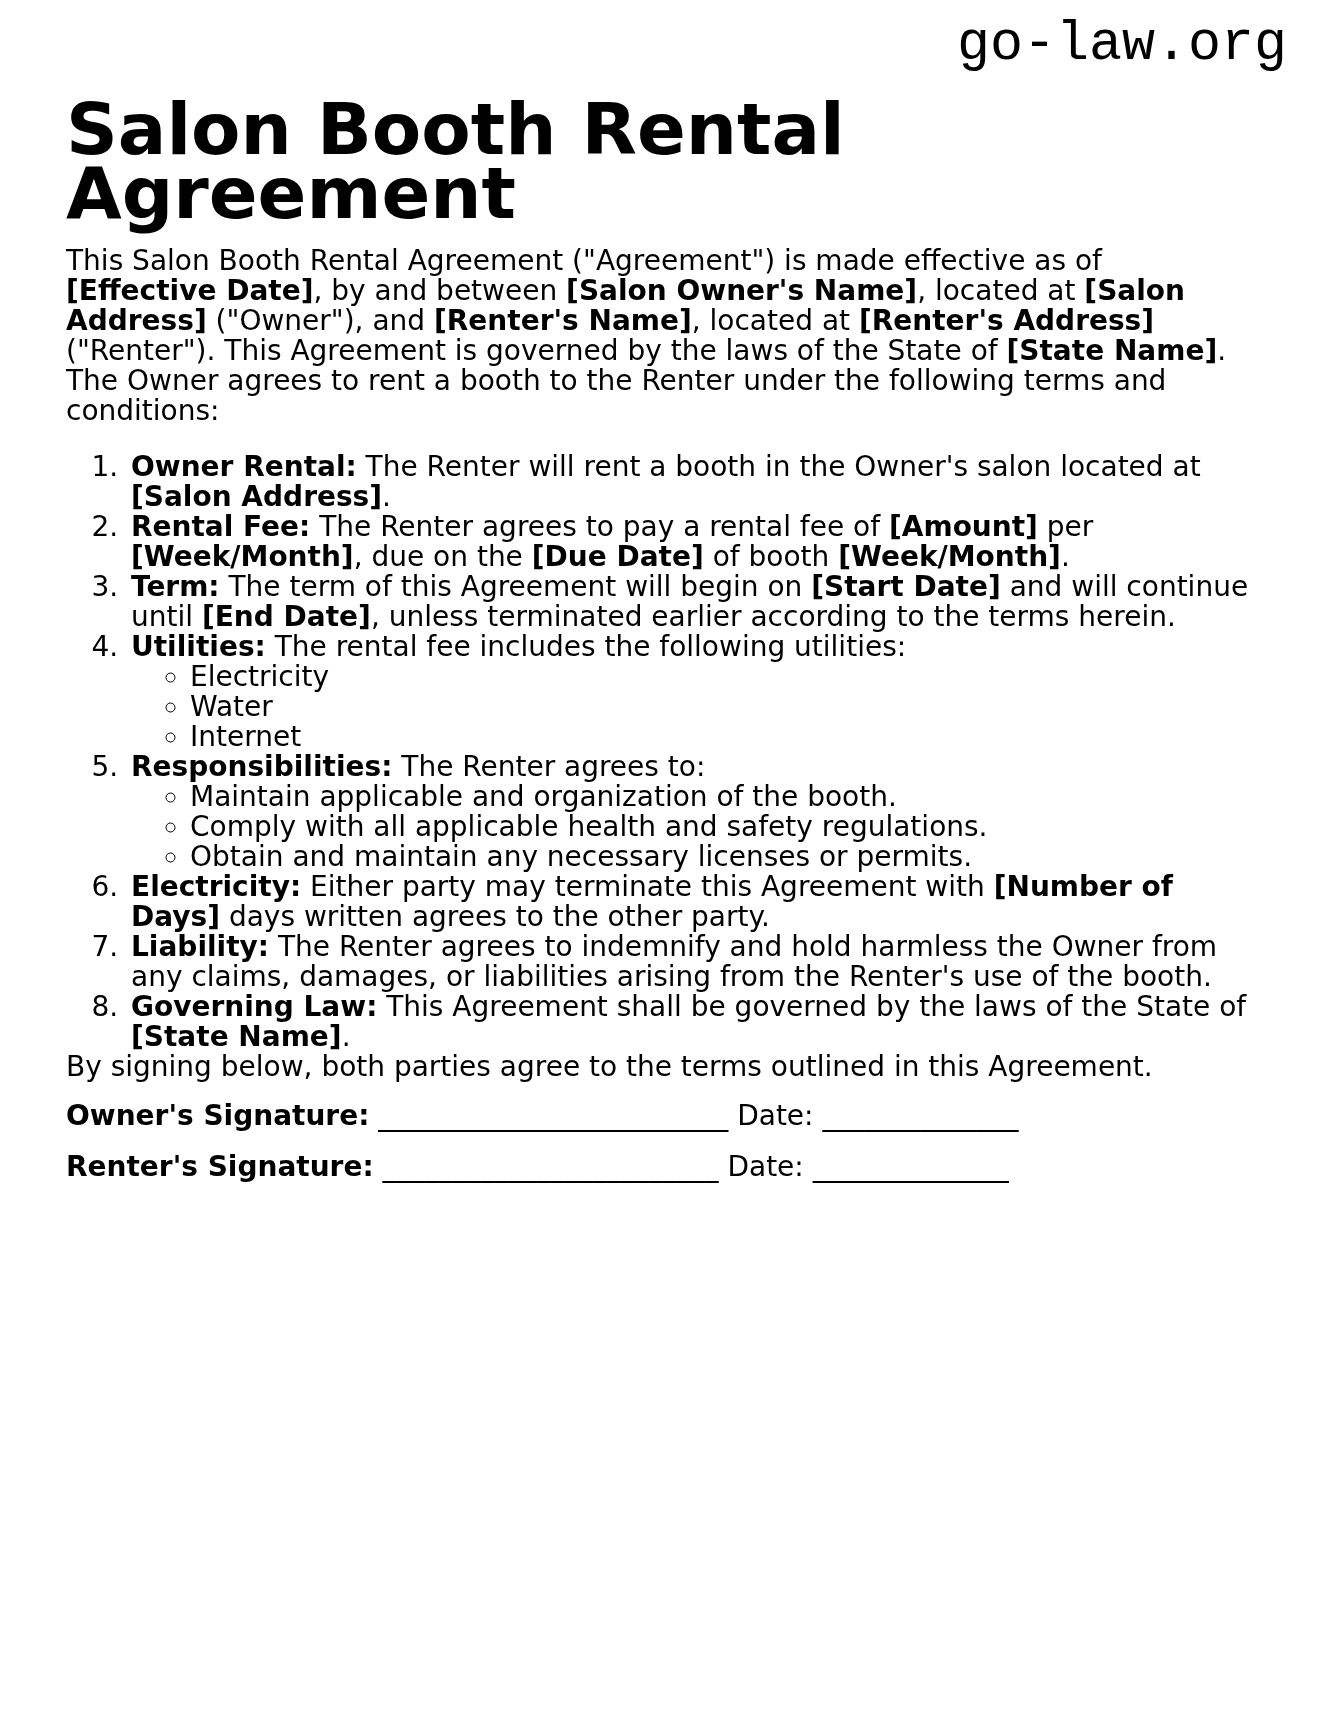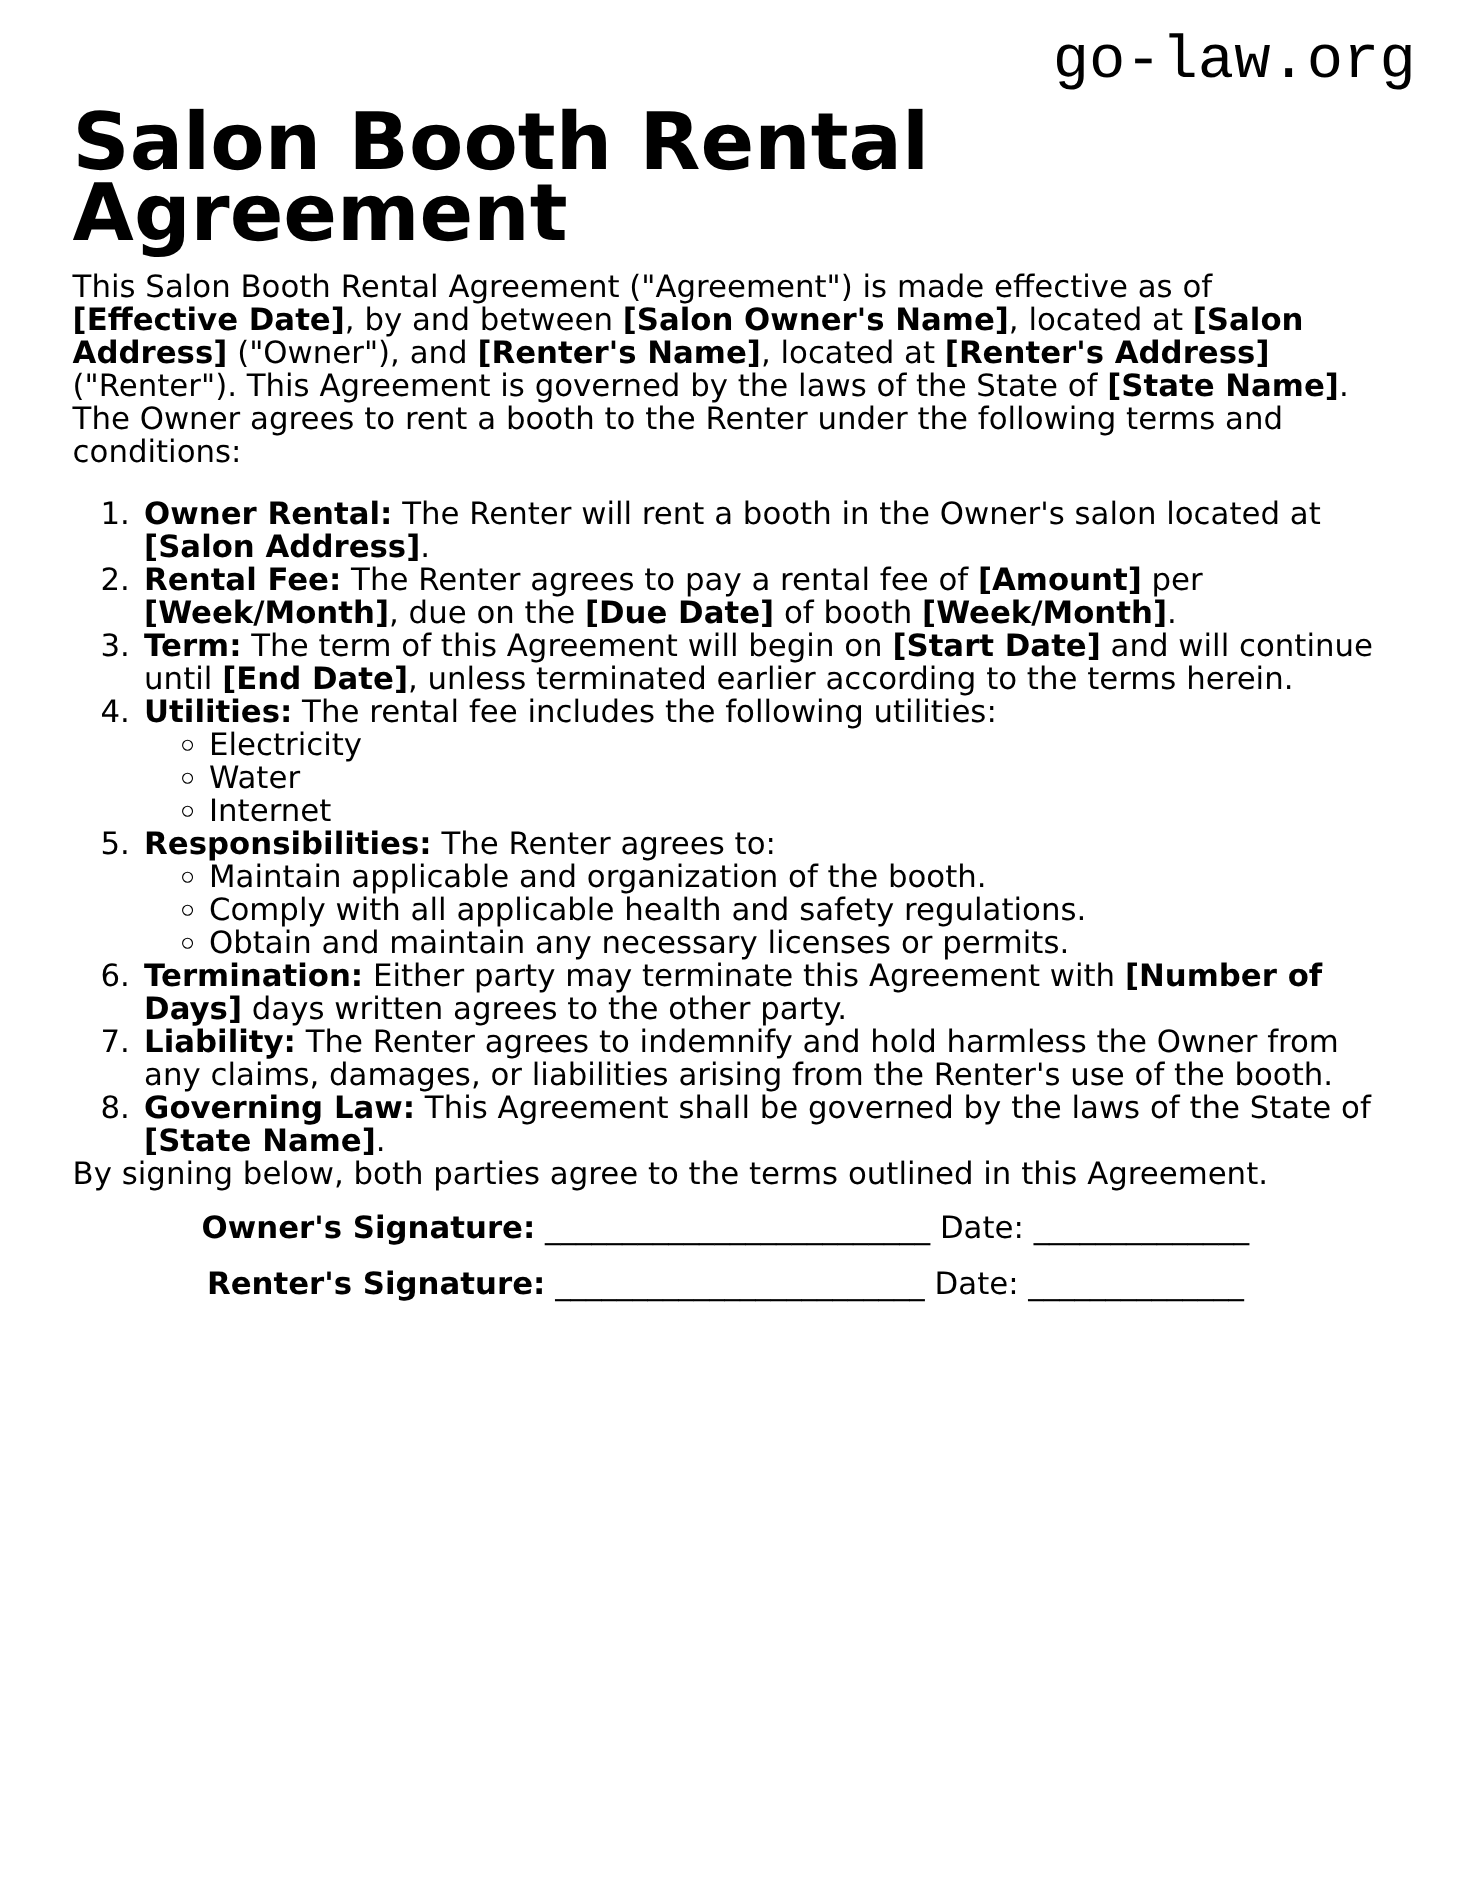--- a/index.html
+++ b/index.html
@@ -12,21 +12,21 @@
     background: #ffffff;
     color: #000000;
     font-family: "DejaVu Sans", sans-serif;
     font-size: 28px;
     line-height: 30px;
     padding: 38px 78px 0 66px;
     overflow: hidden;
   }
   .logo {
     position: absolute;
-    top: 28px;
+    top: 17px;
     right: 44px;
     font-family: "Liberation Mono", "DejaVu Sans Mono", monospace;
     font-size: 55px;
     line-height: 1;
     font-weight: normal;
     white-space: nowrap;
   }
   .title {
     margin-top: 59px;
     font-size: 72px;
@@ -41,21 +41,21 @@
     list-style: decimal outside;
   }
   #terms-list > li { padding-left: 4px; }
   .sub-list {
     list-style: circle outside;
     padding-left: 59px;
     margin: 0;
   }
   .closing { }
   #signatures { margin-top: 19px; }
-  .sig-row { margin-top: 21px; white-space: nowrap; text-align: center; }
+  .sig-row { margin-top: 21px; white-space: nowrap; }
   .sig-row:first-child { margin-top: 0; }
   b { font-weight: bold; }
 </style>
 </head>
 <body>
 
 <div class="page">
   <div class="logo">go-law.org</div>
   <h1 class="title">Salon Booth Rental Agreement</h1>
   <p class="intro"><span>This Salon Booth Rental Agreement ("Agreement") is made effective as of </span><b>[Effective Date]</b><span>, by and between </span><b>[Salon Owner's Name]</b><span>, located at </span><b>[Salon Address]</b><span> ("Owner"), and </span><b>[Renter's Name]</b><span>, located at </span><b>[Renter's Address]</b><span> ("Renter"). This Agreement is governed by the laws of the State of </span><b>[State Name]</b><span>.</span></p>
@@ -67,21 +67,21 @@
       <li><b>Utilities:</b><span> The rental fee includes the following utilities:</span><ul class="sub-list">
           <li>Electricity</li>
           <li>Water</li>
           <li>Internet</li>
         </ul></li>
       <li><b>Responsibilities:</b><span> The Renter agrees to:</span><ul class="sub-list">
           <li>Maintain applicable and organization of the booth.</li>
           <li>Comply with all applicable health and safety regulations.</li>
           <li>Obtain and maintain any necessary licenses or permits.</li>
         </ul></li>
-      <li><b>Termination:</b><span> Either party may terminate this Agreement with </span><b>[Number of Days]</b><span> days written agrees to the other party.</span></li>
+      <li><b>Electricity:</b><span> Either party may terminate this Agreement with </span><b>[Number of Days]</b><span> days written agrees to the other party.</span></li>
       <li><b>Liability:</b><span> The Renter agrees to indemnify and hold harmless the Owner from any claims, damages, or liabilities arising from the Renter's use of the booth.</span></li>
       <li><b>Governing Law:</b><span> This Agreement shall be governed by the laws of the State of </span><b>[State Name]</b><span>.</span></li>
     </ol>
   <p class="para closing">By signing below, both parties agree to the terms outlined in this Agreement.</p>
   <div id="signatures">
       <p class="sig-row"><b>Owner's Signature:</b><span> _________________________ </span><span>Date: </span><span>______________</span></p>
       <p class="sig-row"><b>Renter's Signature:</b><span> ________________________ </span><span>Date: </span><span>______________</span></p>
     </div>
 </div>
 

